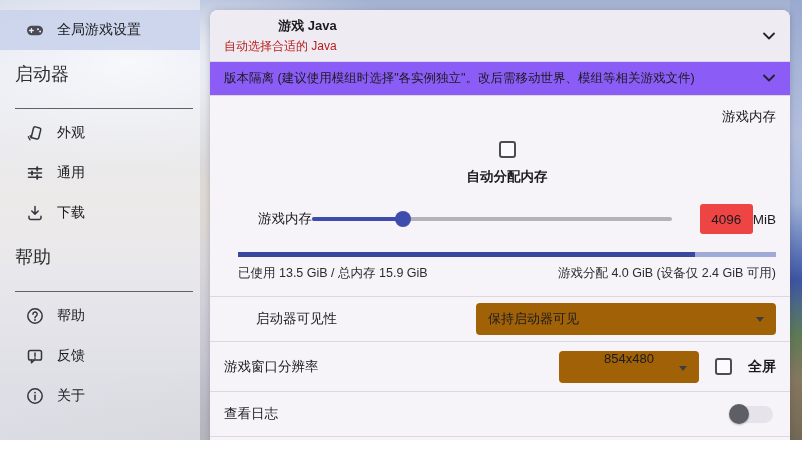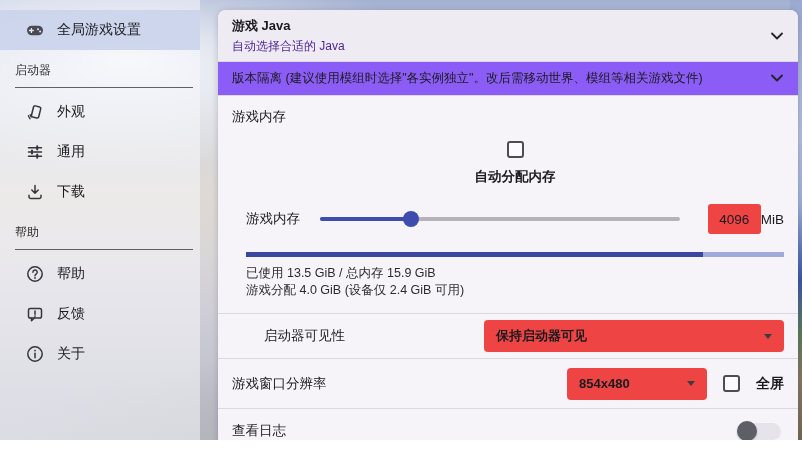--- a/index.html
+++ b/index.html
@@ -23,67 +23,67 @@
     position:absolute; left:0; top:0; width:200px; height:452px;
     background:rgba(250,250,254,0.52); padding-top:10px;
   }
   .side-item {
     height:40px; display:flex; align-items:center; gap:13px;
     padding-left:26px; font-size:14px; cursor:pointer;
   }
   .side-item.selected { background:rgba(203,212,235,0.92); }
   .side-item .ic { width:18px; height:18px; flex:0 0 18px; display:flex; }
   .side-section {
-    margin:12px 7px 4px 15px; font-size:12px; color:#2e2e2e;
-    padding-bottom:8px; border-bottom:1px solid #606066;
+    margin:12px 7px 4px 15px; font-size:18px; color:#2e2e2e;
+    padding-bottom:22px; border-bottom:1px solid #606066;
   }
   svg.icon { stroke:#35353c; stroke-width:1.5; fill:none; stroke-linecap:round; stroke-linejoin:round; }
 
   
   .card {
-    position:absolute; left:218px; top:10px; width:580px; height:442px;
+    position:absolute; left:210px; top:10px; width:580px; height:442px;
     background:#f6f4f9; border-radius:8px 8px 0 0;
-    box-shadow:0 1px 6px rgba(50,50,80,0.25); overflow:hidden;
+    box-shadow:0 1px 6px rgba(50,50,80,0.25); overflow:hidden;text-align:right;
   }
   .row { border-bottom:1px solid #dbd9de; padding:0 14px; display:flex; align-items:center; }
   .row-java { height:52px; background:#eeecf2; justify-content:space-between; }
   .row-java .t1 { font-size:13px; font-weight:700; }
-  .row-java .t2 { font-size:12px; color:#4c1d95; margin-top:3px; }
+  .row-java .t2 { font-size:12px; color:#b91c1c; margin-top:3px; }
   .row-isolation { height:34px; background:#8b5cf6; justify-content:space-between; font-size:12.5px; }
   .chev { flex:0 0 14px; margin-left:8px; }
 
   .mem-section { border-bottom:1px solid #dbd9de; padding:12px 14px 12px 14px; }
   .mem-header { font-size:13.5px; }
   .mem-check { display:flex; align-items:center; gap:10px; margin:15px 0 0 14px; font-weight:700; font-size:13.5px;flex-direction:column; }
   .checkbox { width:17px; height:17px; border:2px solid #4c4c52; border-radius:3px; background:rgba(255,255,255,0.55); cursor:pointer; }
   .slider-row { display:flex; align-items:center; margin:18px 0 0 14px; font-size:13.5px; }
   .slider-label { width:74px; }
   .slider { position:relative; width:360px; height:16px; cursor:pointer; }
   .slider .track { position:absolute; top:6px; left:0; width:100%; height:4px; border-radius:2px; background:#b5b3b8; }
   .slider .fill  { position:absolute; top:6px; left:0; height:4px; border-radius:2px; background:#3e4cae; }
   .slider .thumb { position:absolute; top:0; width:16px; height:16px; border-radius:50%; background:#3e4cae; transform:translateX(-50%); }
   .val-box { margin-left:auto; width:53px; height:30px; background:#ef4444; border-radius:3px;
              display:flex; align-items:center; justify-content:center; font-weight:400; font-size:13.5px; }
   .unit { margin-left:0; font-size:13.5px; }
   .mem-bar { margin:18px 0 0 14px; height:5px; background:#a0aad8; overflow:hidden; }
   .mem-bar .used { height:100%; background:#3a479e; }
-  .mem-captions { display:flex; justify-content:space-between; margin:8px 0 2px 14px; font-size:12.5px; color:#2c2c30;flex-direction:column; }
+  .mem-captions { display:flex; justify-content:space-between; margin:8px 0 2px 14px; font-size:12.5px; color:#2c2c30; }
 
   .row-visibility { height:45px; justify-content:space-between;padding-left:46px; }
   .row-resolution { height:50px; }
   .row-toggle1 { height:45px; justify-content:space-between; }
   .row-toggle2 { height:50px; justify-content:space-between; border-bottom:none; }
   .row-label { font-size:13.5px; }
 
   .dropdown {
-    height:32px; background:#ef4444; border-radius:4px; display:flex; align-items:center;
-    padding:0 12px; font-size:13px; cursor:pointer;font-weight:bold;
+    height:32px; background:#a16207; border-radius:4px; display:flex; align-items:center;
+    padding:0 12px; font-size:13px; cursor:pointer;
   }
   .dd-wide { width:300px; }
-  .dd-res { width:140px; margin-left:auto; }
+  .dd-res { width:140px; margin-left:auto;flex-direction:column; }
   .dd-arrow { margin-left:auto; width:0; height:0; border-left:4.5px solid transparent;
               border-right:4.5px solid transparent; border-top:5px solid #3c3c42; }
   .fs-group { display:flex; align-items:center; gap:16px; margin-left:16px; font-weight:700; font-size:14px; }
 
   .toggle { position:relative; width:42px; height:17px; background:#e6e4ea; border-radius:9px; cursor:pointer; margin-right:3px; }
   .toggle .knob { position:absolute; left:-2px; top:-1.5px; width:20px; height:20px; border-radius:50%;
                   background:#5e5e66; box-shadow:0 1px 2px rgba(0,0,0,0.25); }
 </style>
 </head>
 <body>

